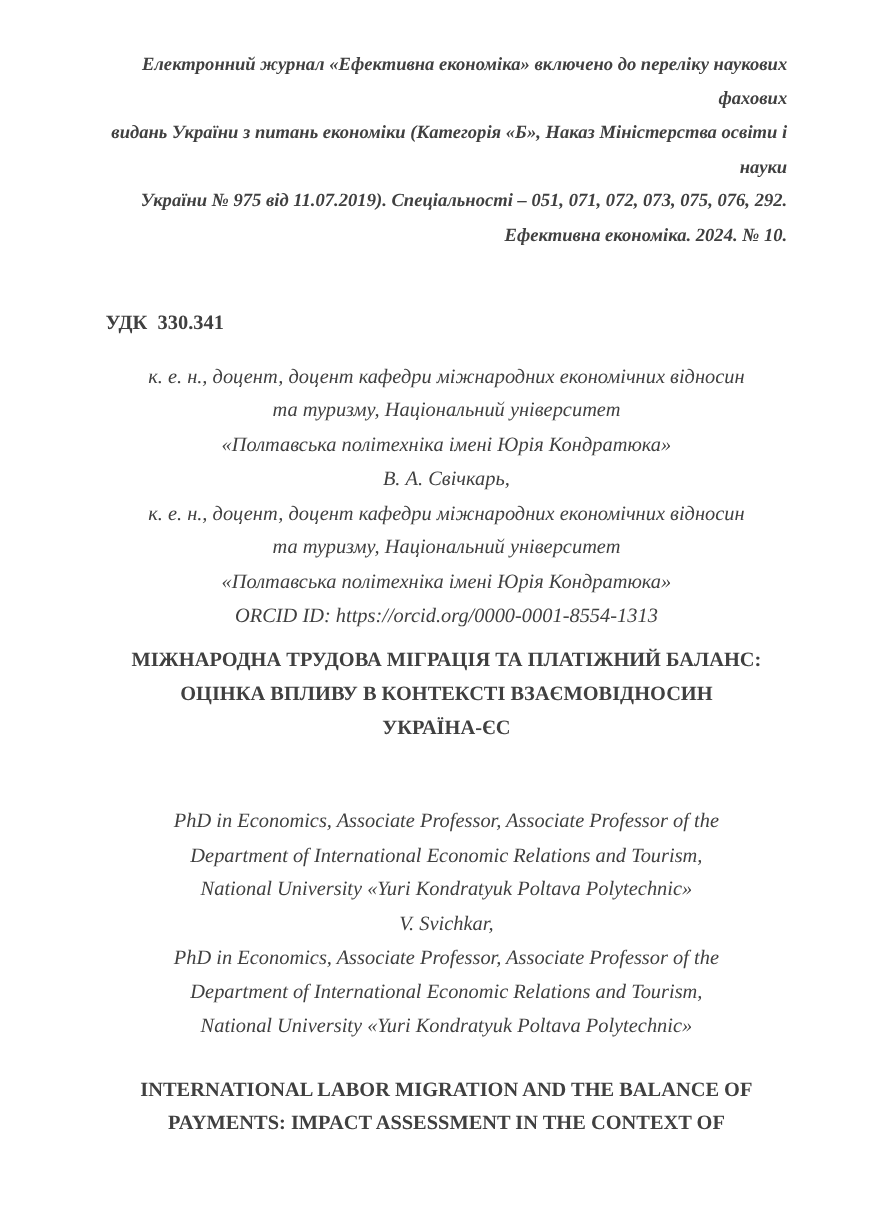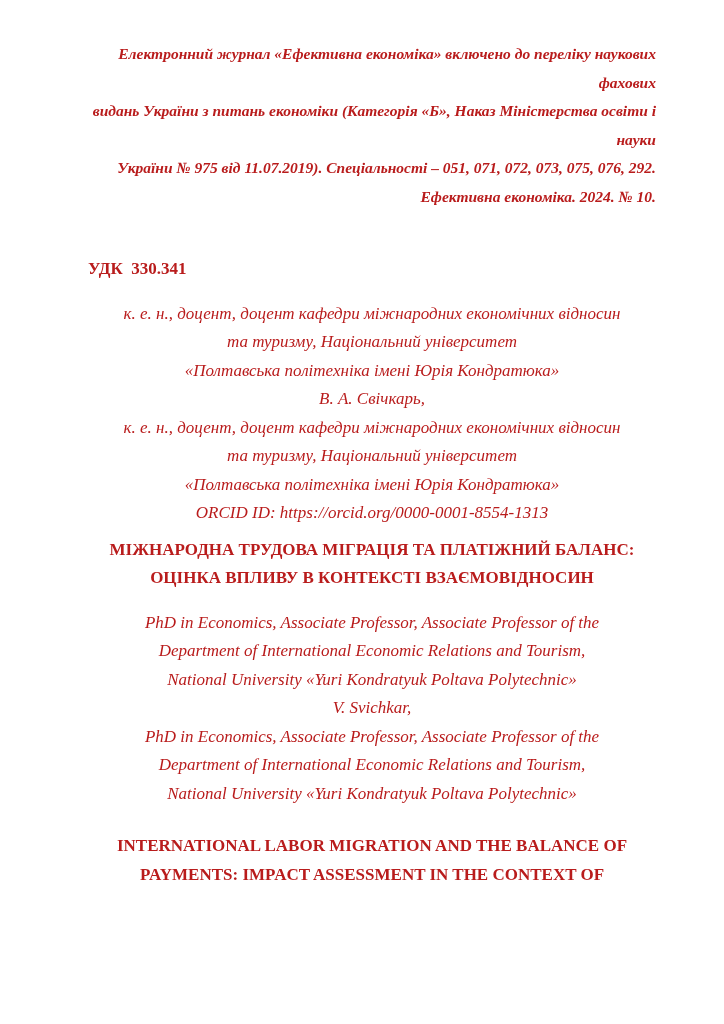--- a/index.html
+++ b/index.html
@@ -6,21 +6,21 @@
     margin: 0;
     padding: 0;
     background: #ffffff;
   }
   .page {
     position: relative;
     width: 724px;
     height: 1024px;
     margin: 0 auto;
     background: #ffffff;
-    color: #b91c1c;
+    color: #404040;
     font-family: "Liberation Serif", "DejaVu Serif", serif;
     box-sizing: border-box;
     padding: 40px 68px 0 88px;
     overflow: hidden;
   }
   .header-note {
     text-align: right;
     font-size: 15.5px;
     line-height: 28.5px;
     font-weight: bold;
@@ -50,21 +50,21 @@
   .authors-en {
     margin-bottom: 24px;
   }
   .title-block {
     text-align: center;
     font-size: 17px;
     line-height: 28.5px;
     font-weight: bold;
   }
   .title-uk {
-    margin-bottom: 16px;
+    margin-bottom: 49px;
   }
   .line {
     min-height: 28.5px;
   }
 </style>
 </head>
 <body>
 
 <div class="page">
 
@@ -86,20 +86,21 @@
     <div class="line">В. А. Свічкарь,</div>
     <div class="line">к. е. н., доцент, доцент кафедри міжнародних економічних відносин</div>
     <div class="line">та туризму, Національний університет</div>
     <div class="line">«Полтавська політехніка імені Юрія Кондратюка»</div>
     <div class="line">ORCID ID: https://orcid.org/0000-0001-8554-1313</div>
   </div>
 
   <div class="title-block title-uk">
     <div class="line">МІЖНАРОДНА ТРУДОВА МІГРАЦІЯ ТА ПЛАТІЖНИЙ БАЛАНС:</div>
     <div class="line">ОЦІНКА ВПЛИВУ В КОНТЕКСТІ ВЗАЄМОВІДНОСИН</div>
+    <div class="line">УКРАЇНА-ЄС</div>
   </div>
 
   <div class="authors-block authors-en">
     <div class="line">PhD in Economics, Associate Professor, Associate Professor of the</div>
     <div class="line">Department of International Economic Relations and Tourism,</div>
     <div class="line">National University «Yuri Kondratyuk Poltava Polytechnic»</div>
     <div class="line">V. Svichkar,</div>
     <div class="line">PhD in Economics, Associate Professor, Associate Professor of the</div>
     <div class="line">Department of International Economic Relations and Tourism,</div>
     <div class="line">National University «Yuri Kondratyuk Poltava Polytechnic»</div>

